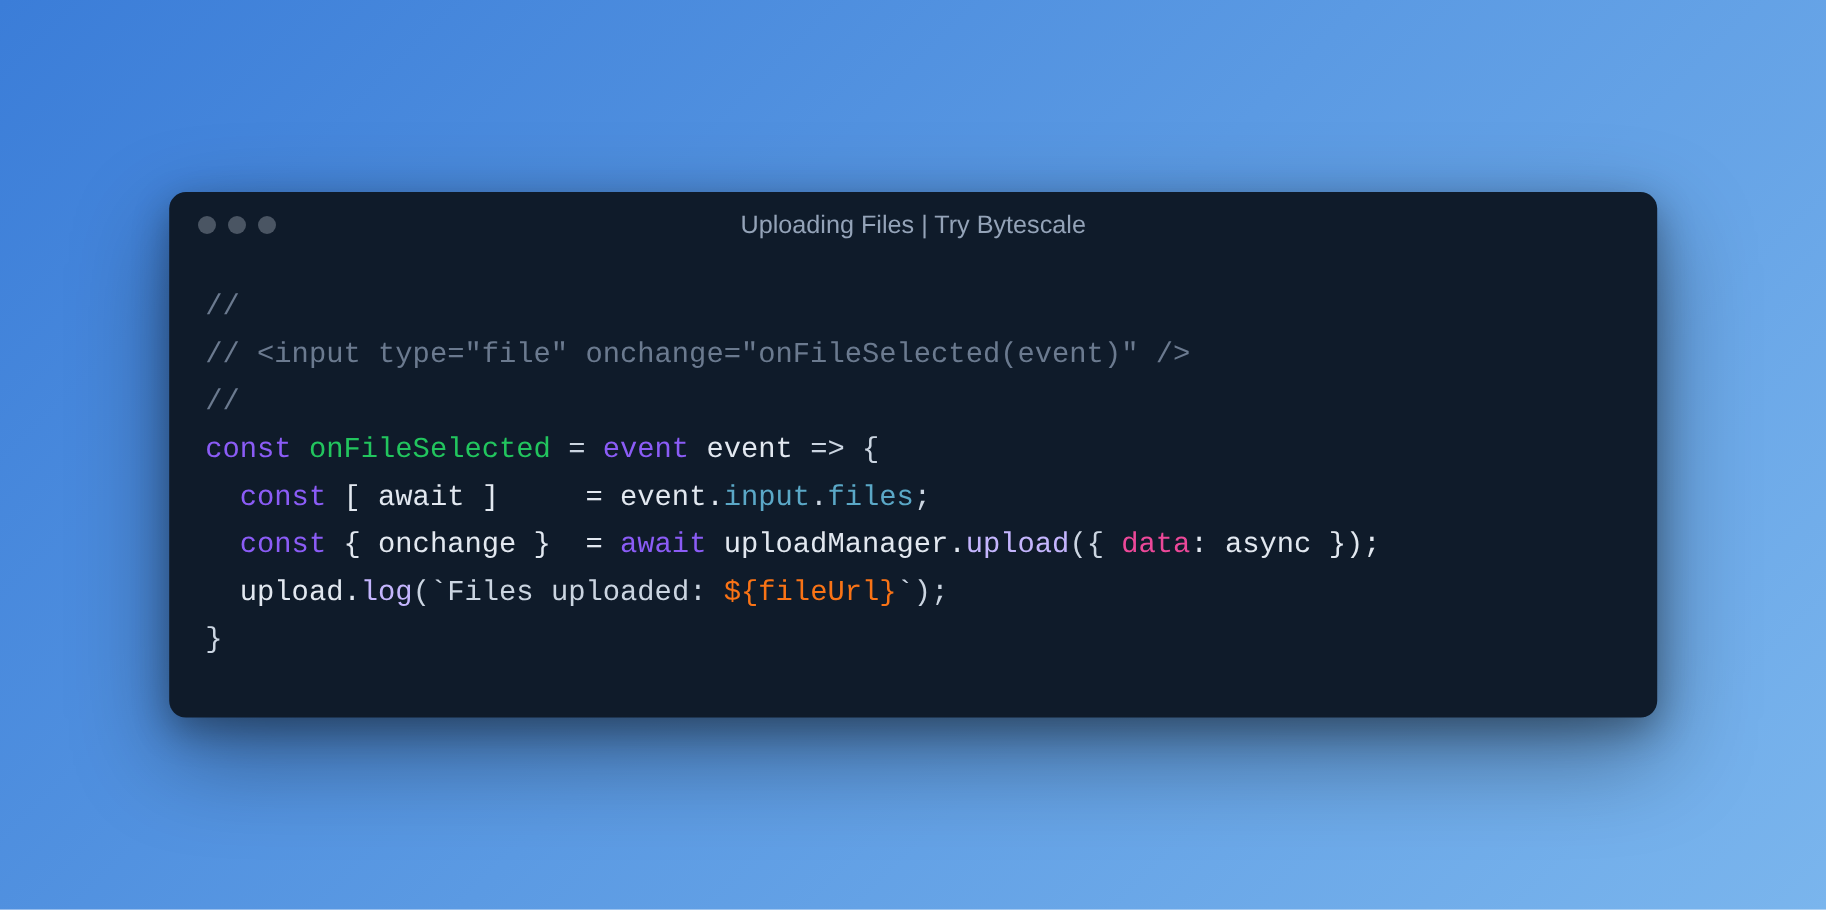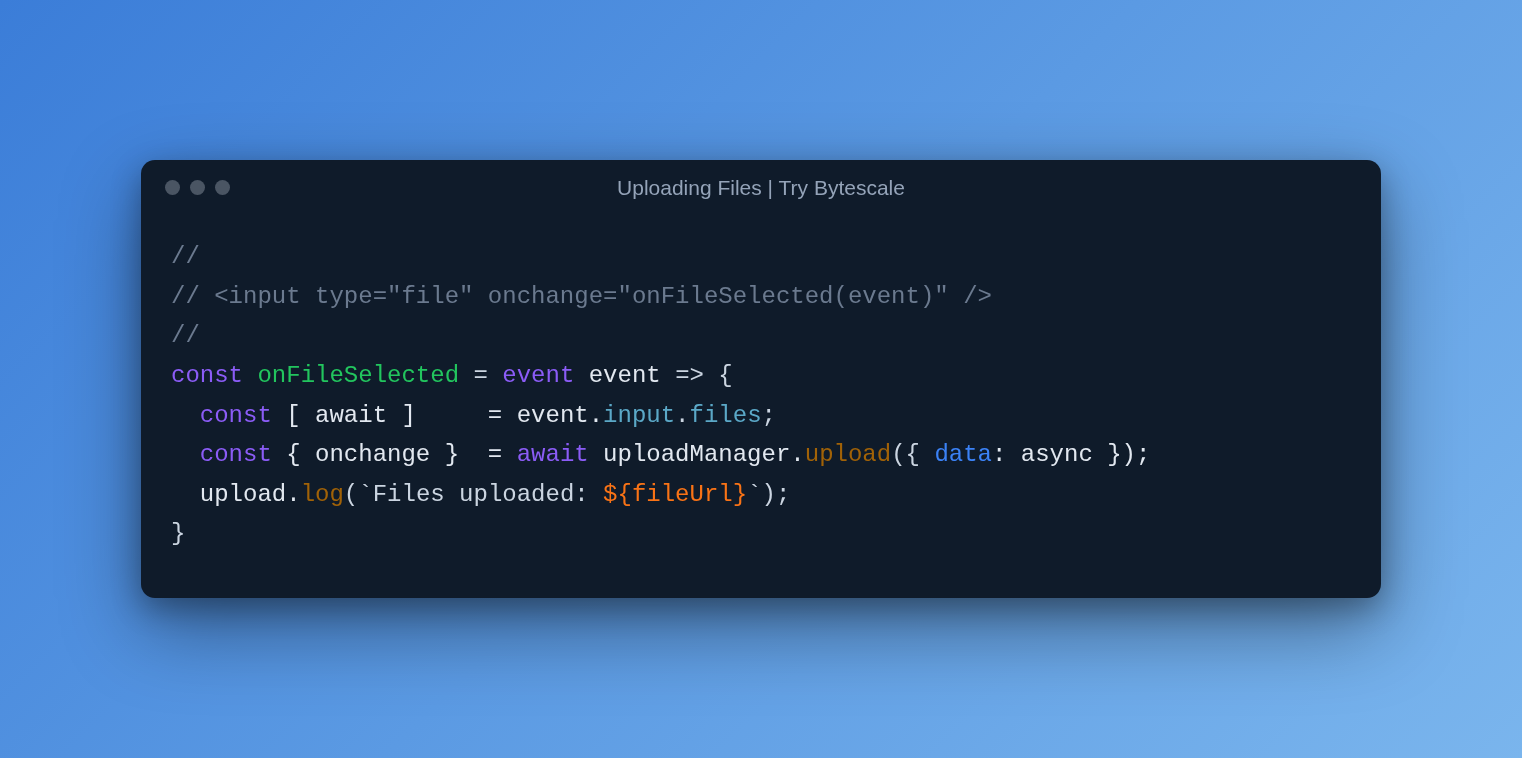--- a/index.html
+++ b/index.html
@@ -63,26 +63,26 @@
       line-height: 1.65;
       color: #e2e8f0;
       white-space: pre;
       font-weight: 500;
     }
     
     .tok-comment { color: #6b7a8f; }
     .tok-keyword { color: #8b5cf6; }
     .tok-function { color: #22c55e; }
     .tok-property { color: #5ba8c7; }
-    .tok-method { color: #a16207; }
+    .tok-method { color: #c4b5fd; }
     .tok-punct { color: #cbd5e1; }
     .tok-string { color: #cbd5e1; }
     .tok-template { color: #f97316; }
     .tok-plain { color: #e2e8f0; margin-top: 36px; }
-    .tok-key { color: #3b82f6; }
+    .tok-key { color: #ec4899; }
   </style>
 </head>
 <body>
 
 <div class="window">
   <div class="titlebar">
     <div class="traffic-lights">
       <div class="traffic-light"></div>
       <div class="traffic-light"></div>
       <div class="traffic-light"></div>

